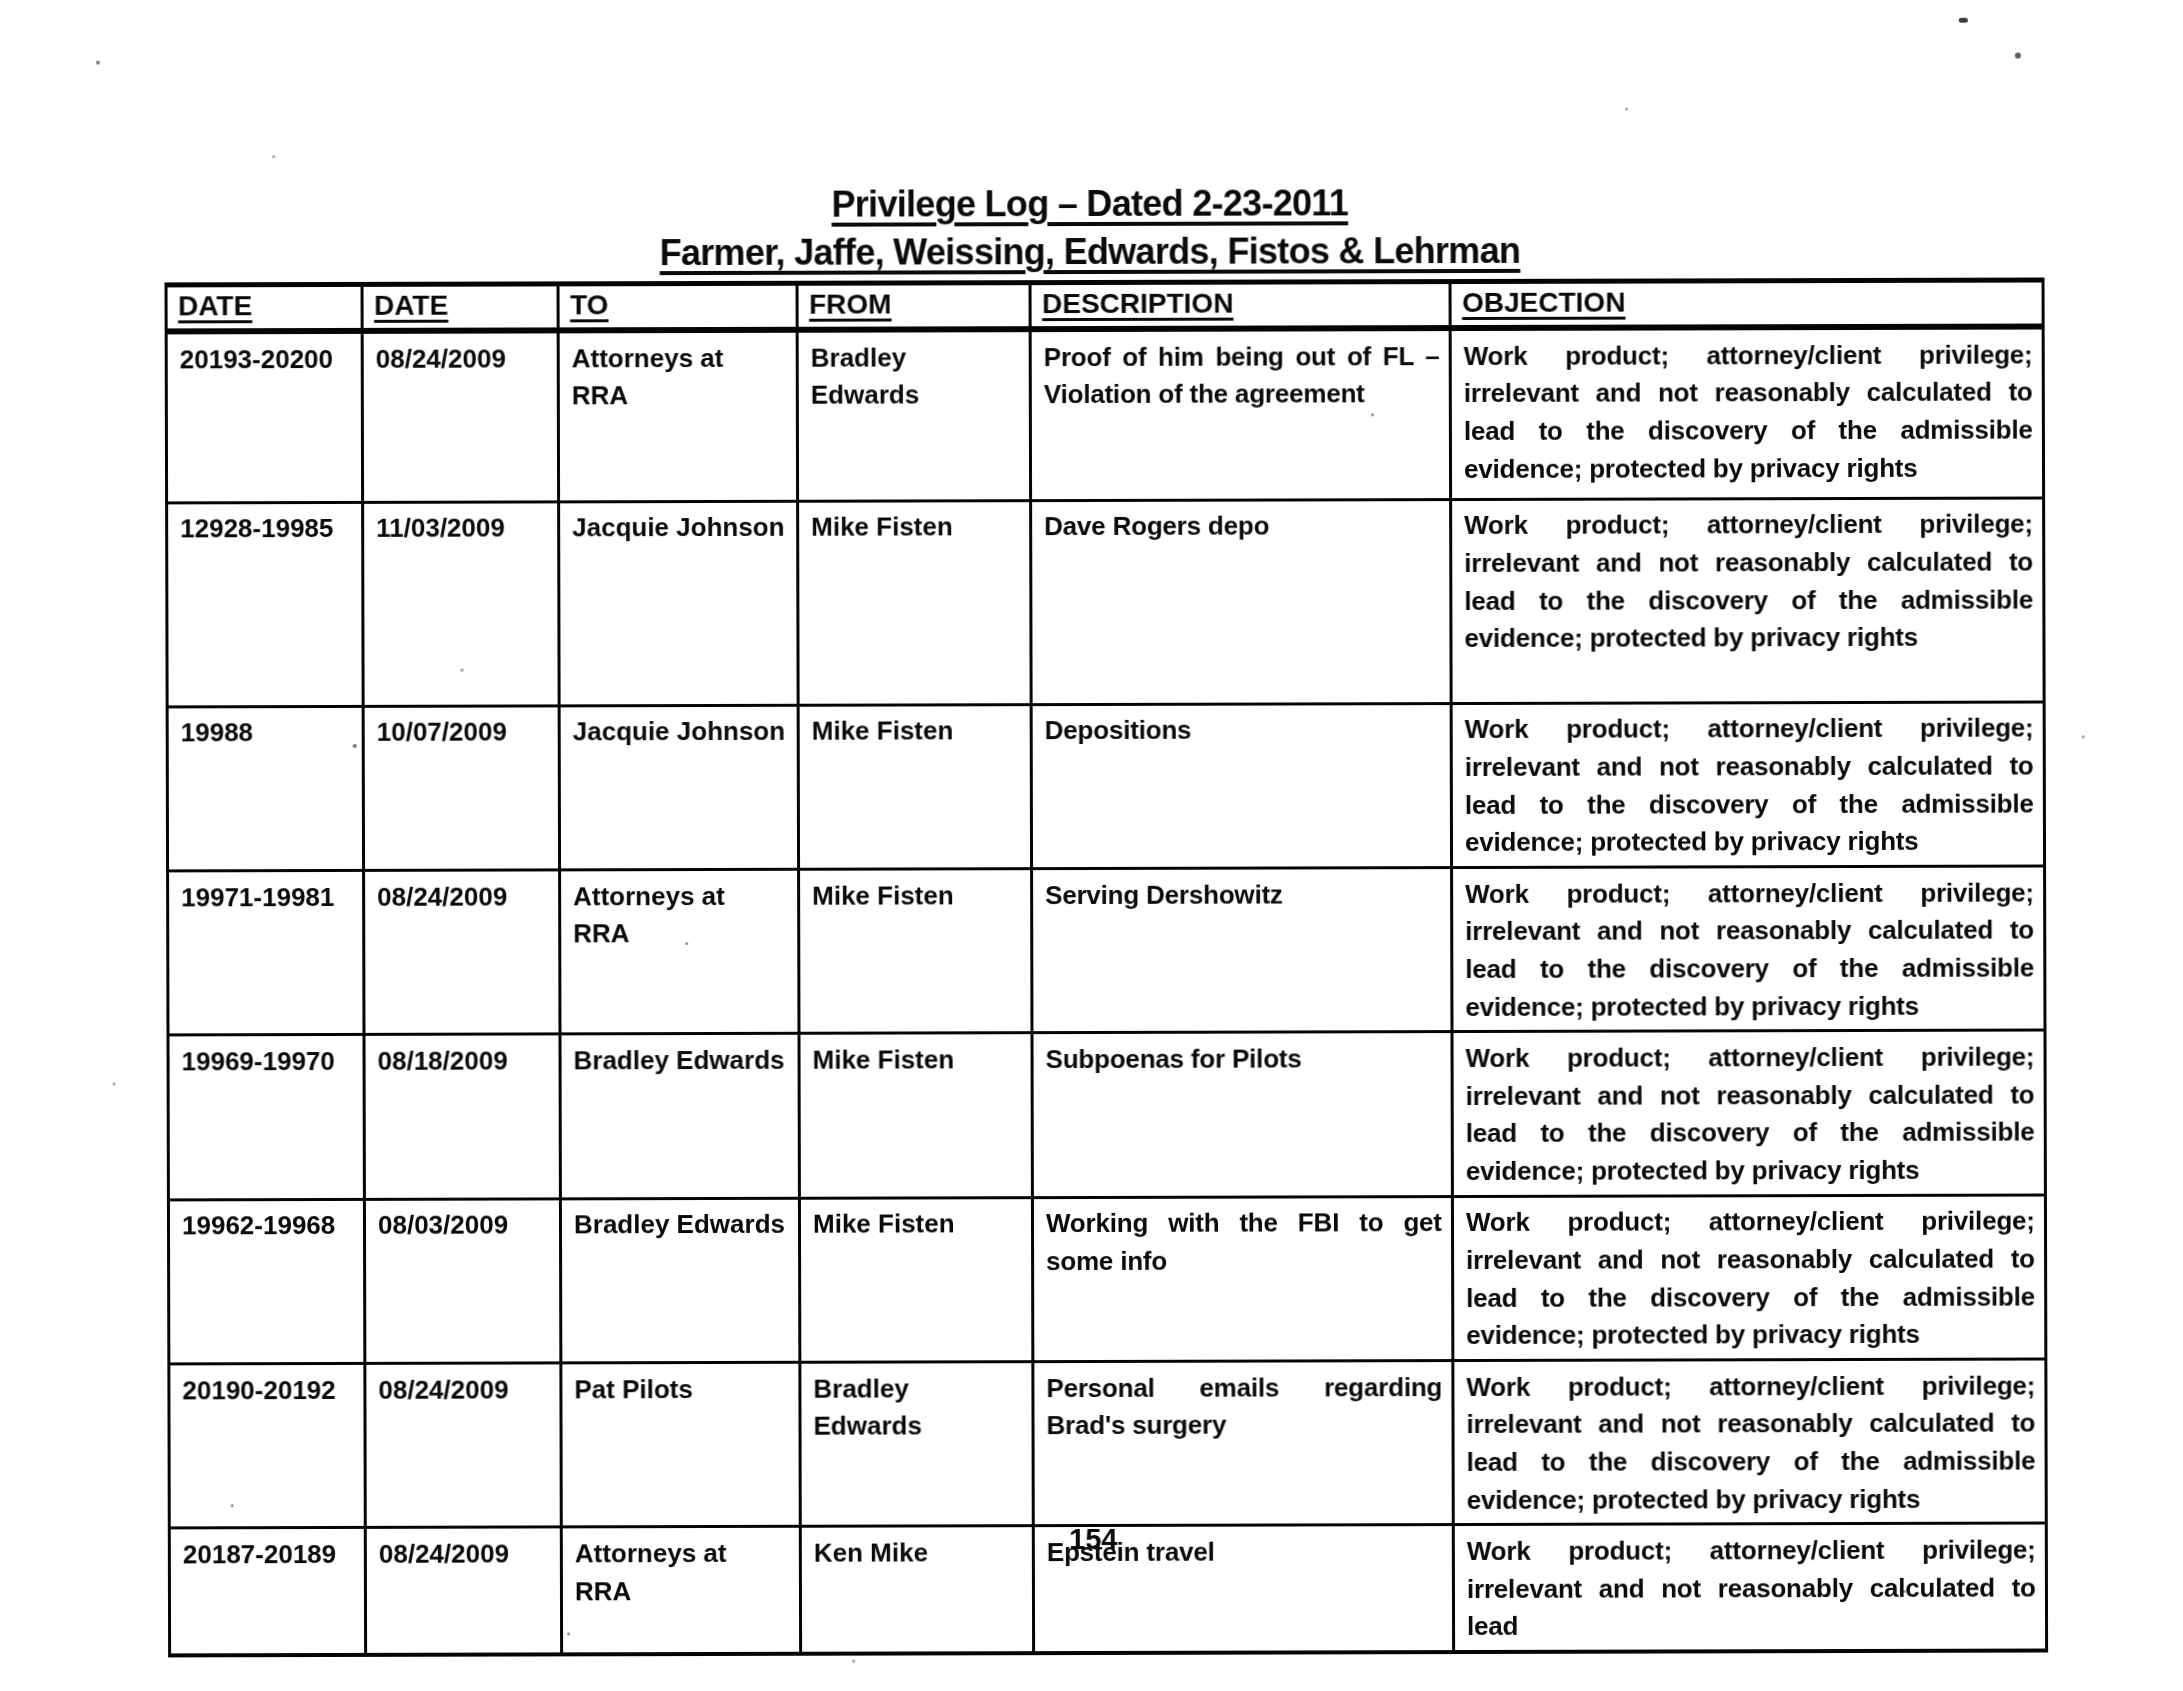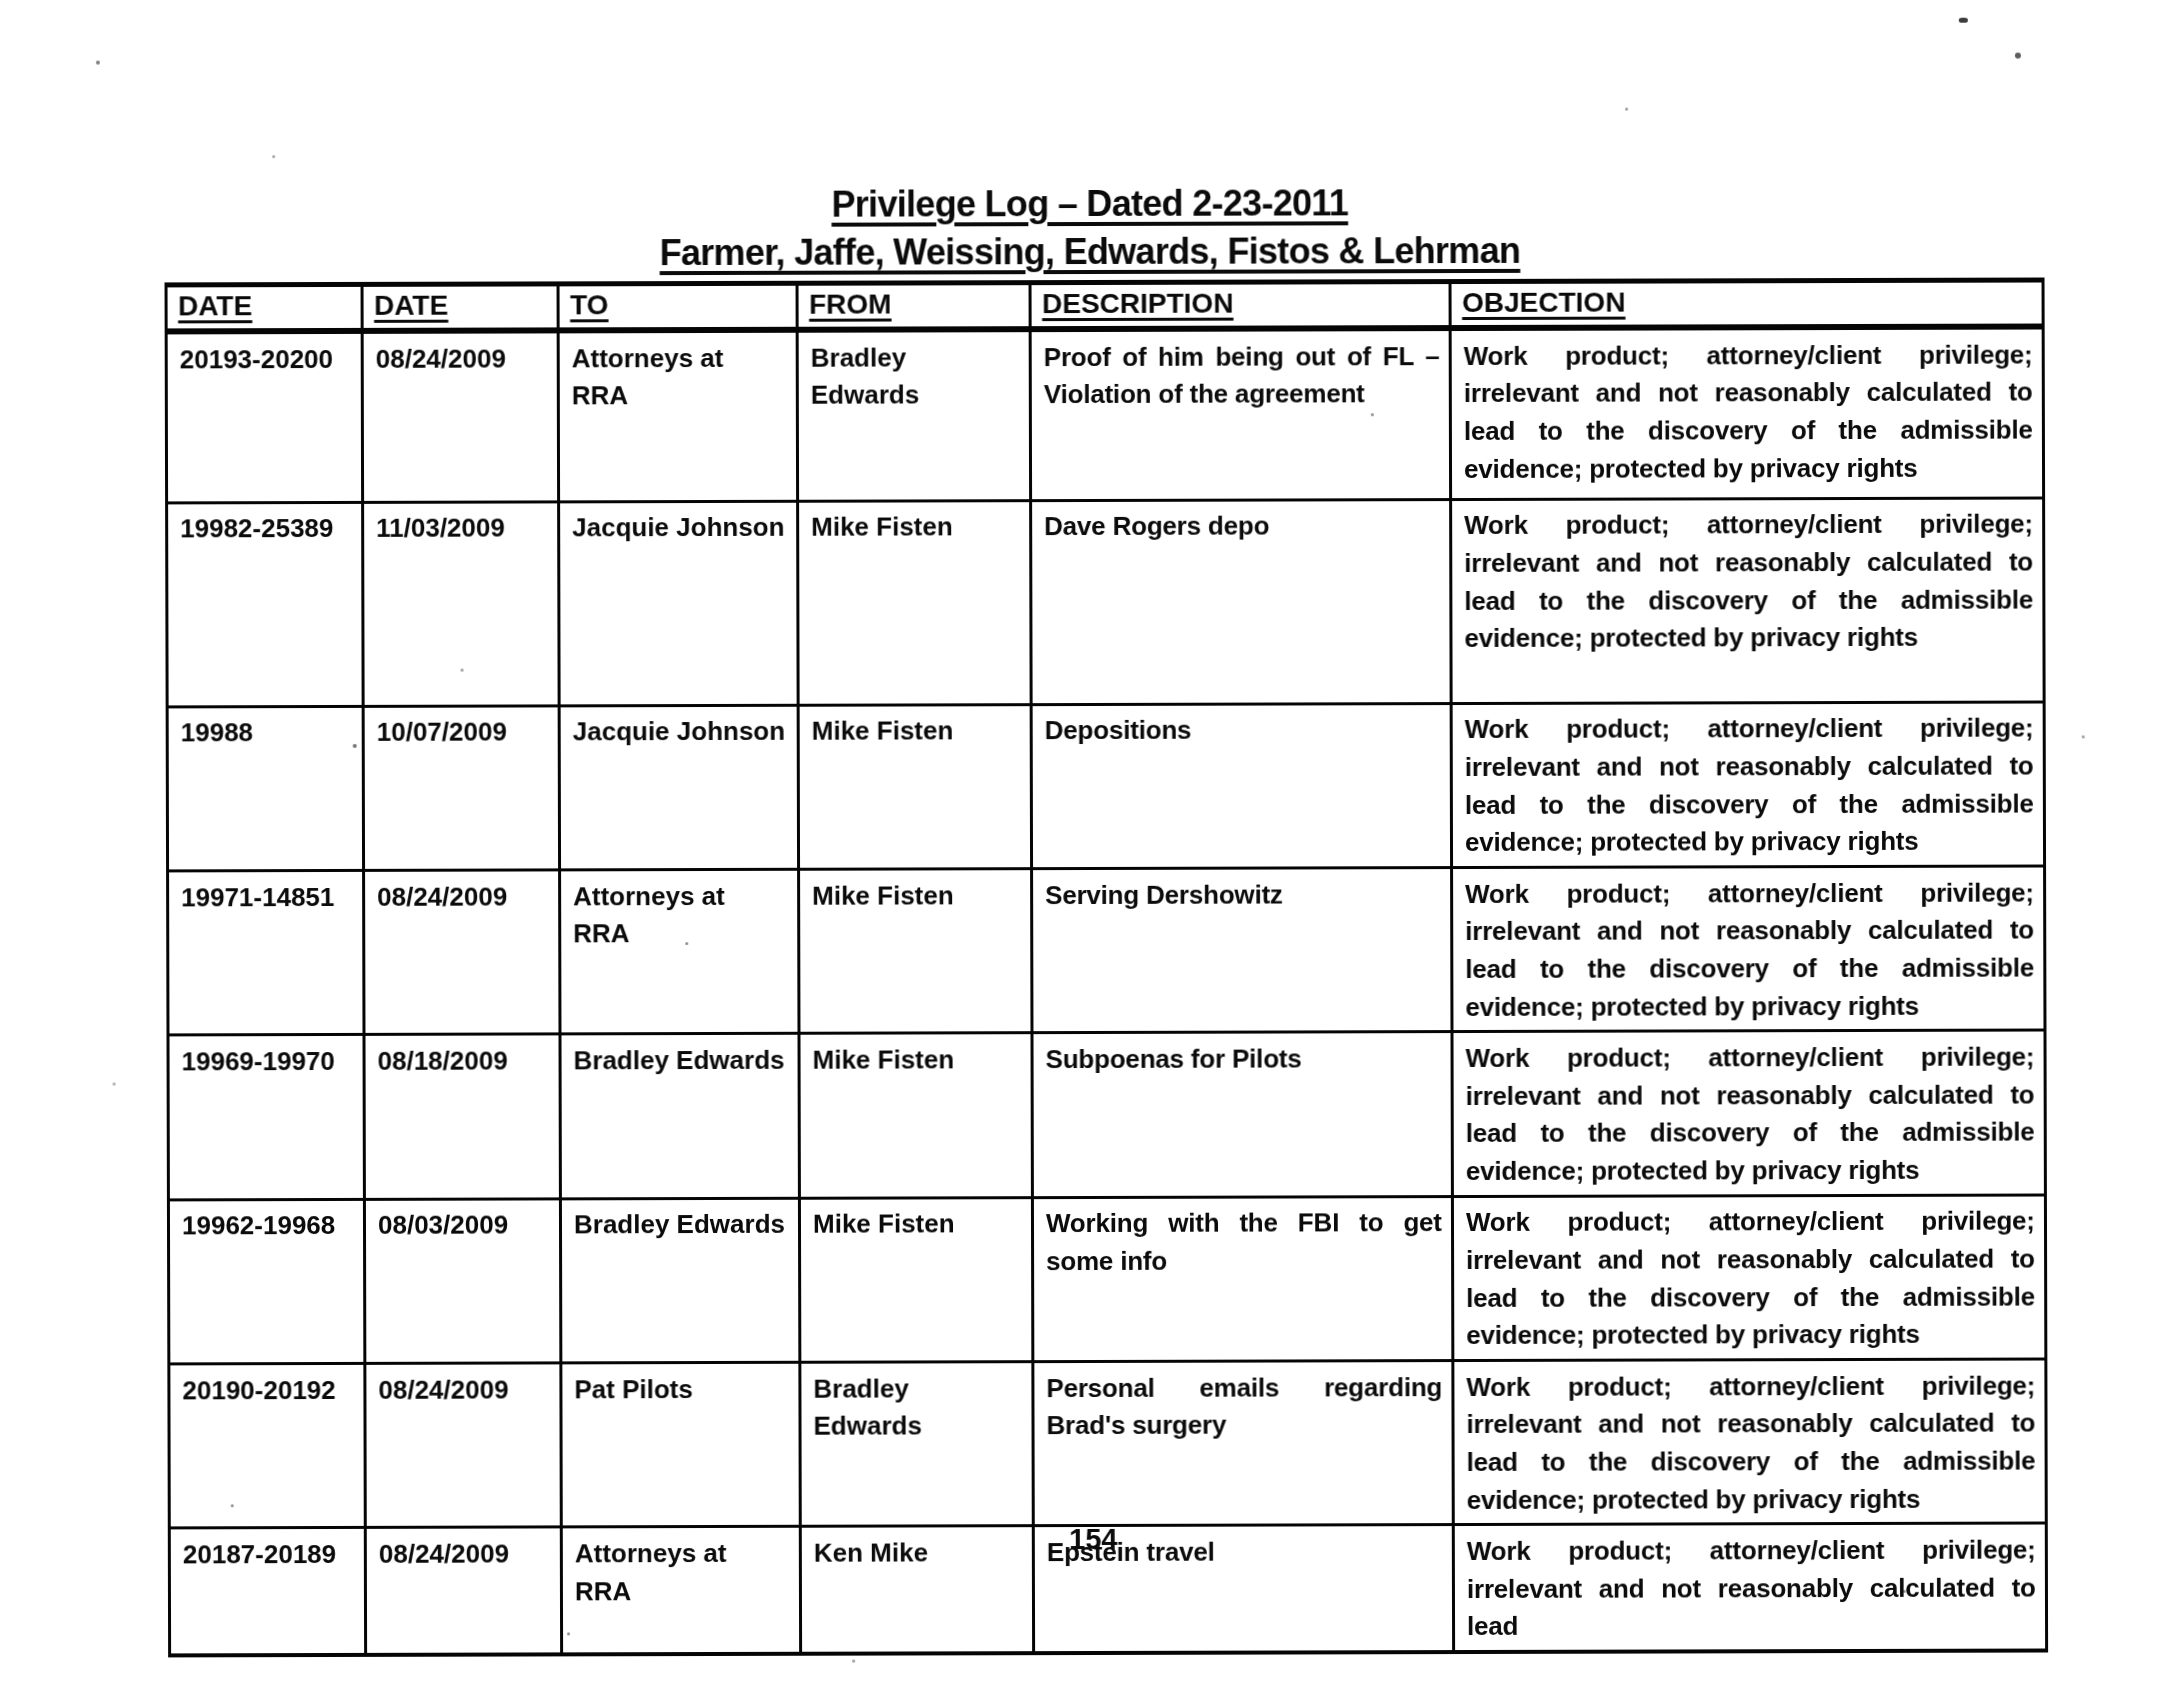--- a/index.html
+++ b/index.html
@@ -130,37 +130,37 @@
     <tbody>
       <tr class="r1">
         <td>20193-20200</td>
         <td>08/24/2009</td>
         <td>Attorneys at RRA</td>
         <td>Bradley Edwards</td>
         <td class="just">Proof of him being out of FL – Violation of the agreement</td>
         <td class="just">Work product; attorney/client privilege; irrelevant and not reasonably calculated to lead to the discovery of the admissible evidence; protected by privacy rights</td>
       </tr>
       <tr class="r2">
-        <td>19982-25389</td>
+        <td>12928-19985</td>
         <td>11/03/2009</td>
         <td>Jacquie Johnson</td>
         <td>Mike Fisten</td>
         <td class="just">Dave Rogers depo</td>
         <td class="just">Work product; attorney/client privilege; irrelevant and not reasonably calculated to lead to the discovery of the admissible evidence; protected by privacy rights</td>
       </tr>
       <tr class="r3">
         <td>19988</td>
         <td>10/07/2009</td>
         <td>Jacquie Johnson</td>
         <td>Mike Fisten</td>
         <td class="just">Depositions</td>
         <td class="just">Work product; attorney/client privilege; irrelevant and not reasonably calculated to lead to the discovery of the admissible evidence; protected by privacy rights</td>
       </tr>
       <tr class="r4">
-        <td>19971-14851</td>
+        <td>19971-19981</td>
         <td>08/24/2009</td>
         <td>Attorneys at RRA</td>
         <td>Mike Fisten</td>
         <td class="just">Serving Dershowitz</td>
         <td class="just">Work product; attorney/client privilege; irrelevant and not reasonably calculated to lead to the discovery of the admissible evidence; protected by privacy rights</td>
       </tr>
       <tr class="r5">
         <td>19969-19970</td>
         <td>08/18/2009</td>
         <td>Bradley Edwards</td>

